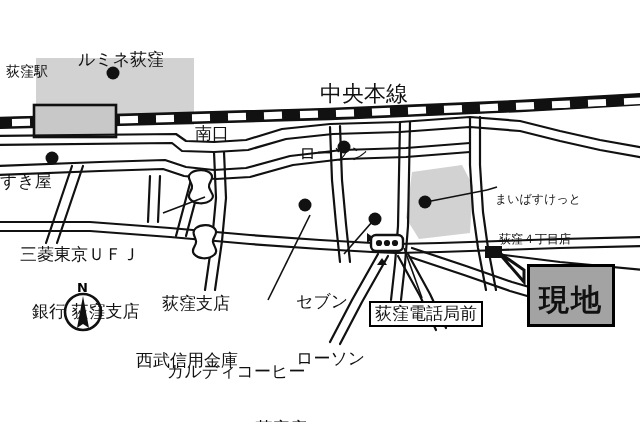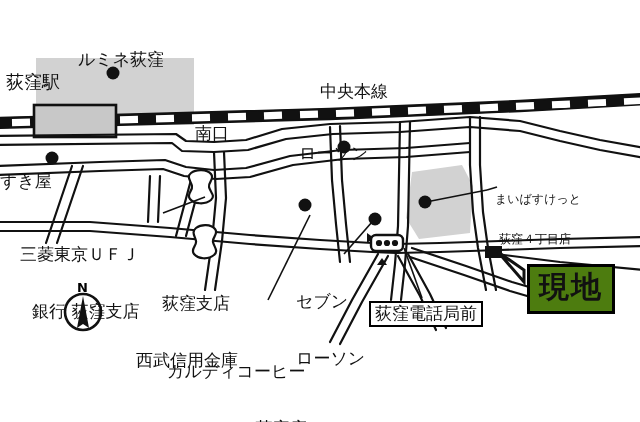--- a/index.html
+++ b/index.html
@@ -8,22 +8,22 @@
     font-family:"DejaVu Sans","Liberation Sans",sans-serif;
     color:#000;
   }
   #map-root{position:absolute;inset:0;width:640px;height:422px;}
   svg#map-svg{position:absolute;left:0;top:0;width:640px;height:422px;display:block;}
   .lbl{position:absolute;white-space:pre;line-height:1.12;
        font-family:"DejaVu Sans","Liberation Sans",sans-serif;color:#111;}
   .lbl.ctr{text-align:center;transform:translateX(-50%);}
   .lbl.lft{text-align:left;}
   .boxed{border:2px solid #000;background:#fff;padding:1px 4px 2px 4px;}
-  .genchi{border:3px solid #000;background:#4d7c0f;font-weight:bold;
-          letter-spacing:2px;padding:3px 9px 7px 9px;}
+  .genchi{border:3px solid #000;background:#a3a3a3;font-weight:bold;
+          letter-spacing:2px;padding:16px 9px 7px 9px;}
   .compass-n{position:absolute;font-size:13px;font-weight:bold;}
 </style>
 </head>
 <body>
 
 <div id="map-root">
 
   <svg id="map-svg" viewBox="0 0 640 422">
     <defs>
       <clipPath id="clipAll">
@@ -160,23 +160,23 @@
       <g>
         <circle cx="83" cy="312" r="18" fill="#ffffff" stroke="#111" stroke-width="2.6"></circle>
         <path d="M 83,296 L 89,328 L 83,324 L 77,328 Z" fill="#111"></path>
       </g>
 
     </g>
   </svg>
 
   <div class="lbl ctr" style="left:121px;top:50px;font-size:17px;">ルミネ荻窪</div>
 
-  <div class="lbl lft" style="left:6px;top:72px;font-size:18px;">荻窪駅</div>
-
-  <div class="lbl lft" style="left:320px;top:82px;font-size:17px;">中央本線</div>
+  <div class="lbl lft" style="left:6px;top:64px;font-size:14px;">荻窪駅</div>
+
+  <div class="lbl lft" style="left:320px;top:82px;font-size:22px;">中央本線</div>
 
   <div class="lbl lft" style="left:195px;top:124px;font-size:17px;">南口</div>
 
   <div class="lbl lft" style="left:299px;top:144px;font-size:17px;">ローソン</div>
 
   <div class="lbl lft" style="left:0px;top:172px;font-size:17px;text-align:right;">すき屋</div>
 
   <div class="lbl lft" style="left:495px;top:166px;font-size:12px;font-family:Liberation Serif, serif;">
     <div>まいばすけっと</div>
     <div style="margin-left:4px;">荻窪４丁目店</div>

